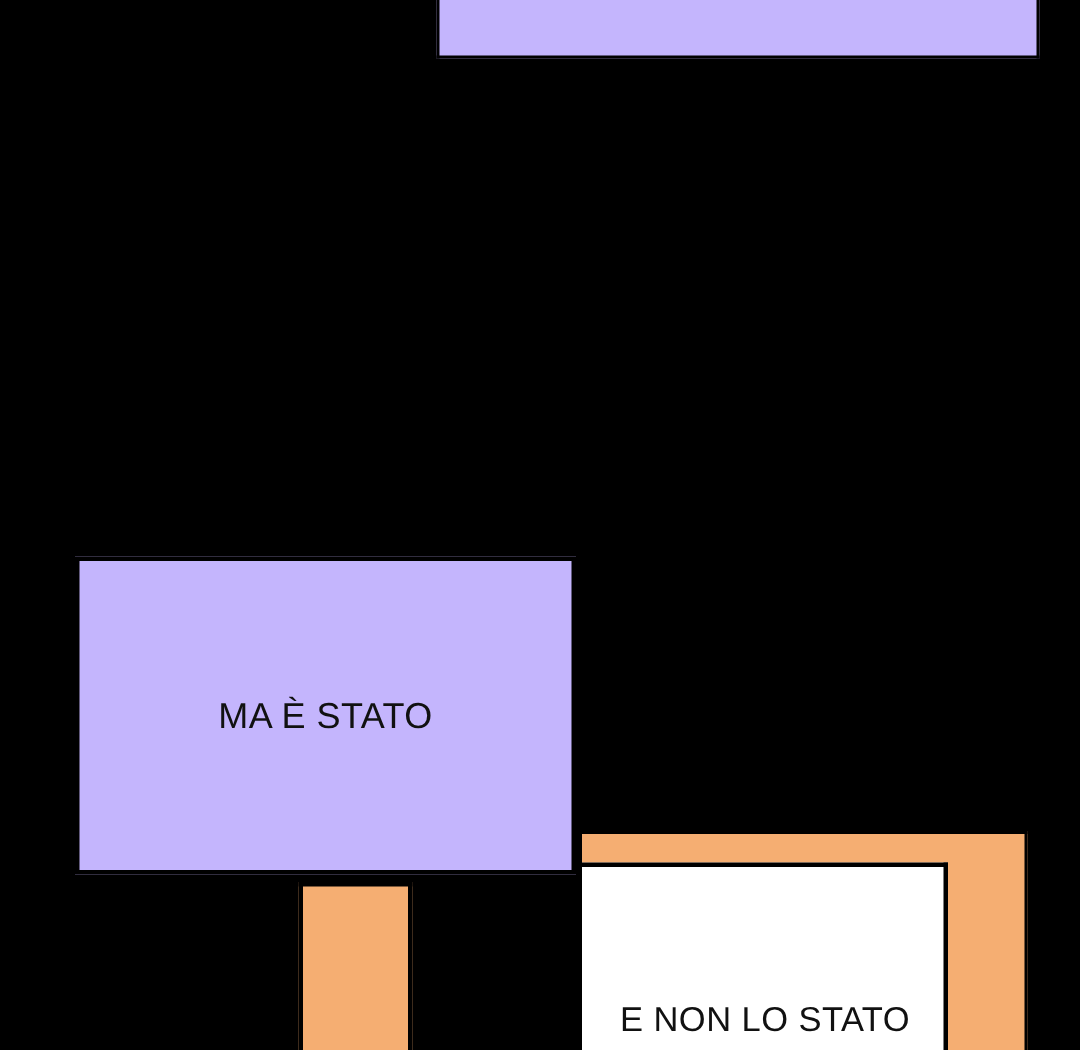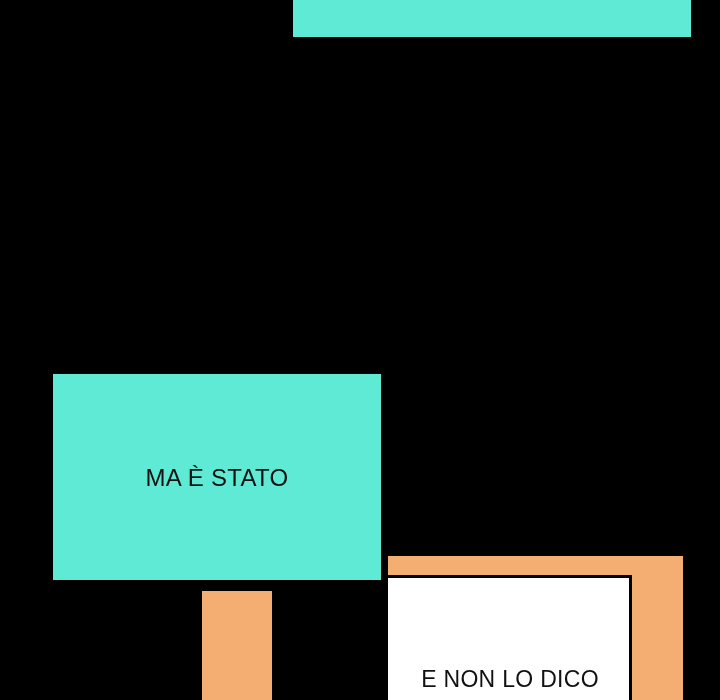--- a/index.html
+++ b/index.html
@@ -12,21 +12,21 @@
     width: 720px;
     height: 700px;
     background: #000000;
     overflow: hidden;
     font-family: "Liberation Sans", sans-serif;
   }
 
   
   .bubble {
     position: absolute;
-    background: #5eead4;
+    background: #c4b5fd;
     box-sizing: border-box;
   }
 
   
   #bubble-top {
     left: 291px;
     top: -30px;
     width: 402px;
     height: 69px;
     border: 2px solid #000000;
@@ -119,19 +119,19 @@
     <div class="bubble-text" id="text-main">
       <span class="line">MA È STATO</span>
     </div>
   </div>
 
   <div id="orange-block"></div>
 
   <div class="bubble" id="bubble-bottom">
     <div id="bubble-bottom-inner">
       <div class="bubble-text" id="text-bottom">
-        <span class="line">E NON LO DICO</span>
+        <span class="line">E NON LO STATO</span>
         <span class="line">PER GELOSIA,</span>
       </div>
     </div>
   </div>
 
 </div>
 
 </body></html>

